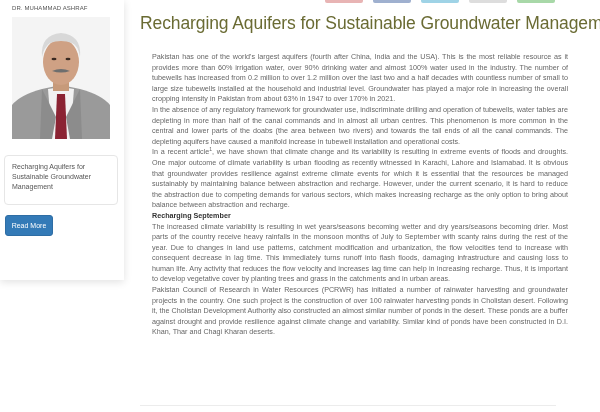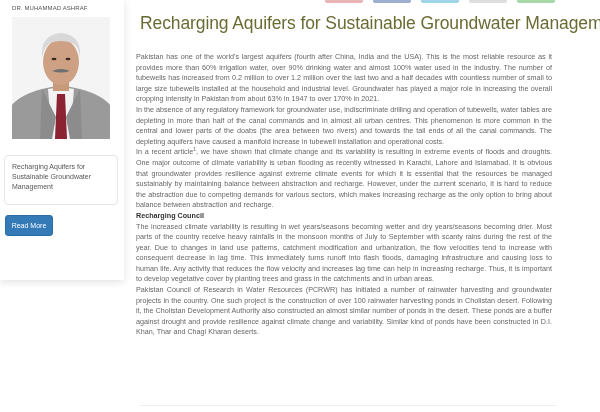--- a/index.html
+++ b/index.html
@@ -31,21 +31,21 @@
     background:#337ab7; border-radius:3px; color:#fff; font-size:7px;
     display:flex; align-items:center; justify-content:center; border:1px solid #2e6da4;
   }
   .share-bar { position:absolute; top:0; left:325px; height:3px; display:flex; gap:10px; }
   .share-btn { width:38px; height:3px; border-radius:0 0 2px 2px; }
   .title {
     position:absolute; left:140px; top:13px; font-size:17.5px; color:#6a6b33;
     white-space:nowrap; letter-spacing:-0.1px;
   }
   .article {
-    position:absolute; left:136px; top:52px; width:416px; font-size:7.2px; line-height:10.6px;
+    position:absolute; left:152px; top:52px; width:416px; font-size:7.2px; line-height:10.6px;
     color:#666; text-align:justify;
   }
   .article p { margin:0; }
   .article h4 { margin:0; font-size:7.2px; color:#333; font-weight:bold; }
   sup { font-size:5px; line-height:0; }
   .divider {
     position:absolute; left:140px; top:405px; width:416px; height:1px; background:#ececec;
   }
 </style>
 </head>
@@ -91,18 +91,18 @@
   <div class="share-btn" style="background:#dddddd"></div>
   <div class="share-btn" style="background:#a8d8a8"></div>
 </div>
 
 <h1 class="title" style="margin:0;font-weight:normal;">Recharging Aquifers for Sustainable Groundwater Management</h1>
 
 <div class="article">
   <p>Pakistan has one of the world's largest aquifers (fourth after China, India and the USA). This is the most reliable resource as it provides more than 60% irrigation water, over 90% drinking water and almost 100% water used in the industry. The number of tubewells has increased from 0.2 million to over 1.2 million over the last two and a half decades with countless number of small to large size tubewells installed at the household and industrial level. Groundwater has played a major role in increasing the overall cropping intensity in Pakistan from about 63% in 1947 to over 170% in 2021.</p>
   <p>In the absence of any regulatory framework for groundwater use, indiscriminate drilling and operation of tubewells, water tables are depleting in more than half of the canal commands and in almost all urban centres. This phenomenon is more common in the central and lower parts of the doabs (the area between two rivers) and towards the tail ends of all the canal commands. The depleting aquifers have caused a manifold increase in tubewell installation and operational costs.</p>
   <p><span>In a recent article</span><sup>1</sup><span>, we have shown that climate change and its variability is resulting in extreme events of floods and droughts. One major outcome of climate variability is urban flooding as recently witnessed in Karachi, Lahore and Islamabad. It is obvious that groundwater provides resilience against extreme climate events for which it is essential that the resources be managed sustainably by maintaining balance between abstraction and recharge. However, under the current scenario, it is hard to reduce the abstraction due to competing demands for various sectors, which makes increasing recharge as the only option to bring about balance between abstraction and recharge.</span></p>
-  <h4>Recharging Council</h4>
+  <h4>Recharging September</h4>
   <p>The increased climate variability is resulting in wet years/seasons becoming wetter and dry years/seasons becoming drier. Most parts of the country receive heavy rainfalls in the monsoon months of July to September with scanty rains during the rest of the year. Due to changes in land use patterns, catchment modification and urbanization, the flow velocities tend to increase with consequent decrease in lag time. This immediately turns runoff into flash floods, damaging infrastructure and causing loss to human life. Any activity that reduces the flow velocity and increases lag time can help in increasing recharge. Thus, it is important to develop vegetative cover by planting trees and grass in the catchments and in urban areas.</p>
   <p>Pakistan Council of Research in Water Resources (PCRWR) has initiated a number of rainwater harvesting and groundwater projects in the country. One such project is the construction of over 100 rainwater harvesting ponds in Cholistan desert. Following it, the Cholistan Development Authority also constructed an almost similar number of ponds in the desert. These ponds are a buffer against drought and provide resilience against climate change and variability. Similar kind of ponds have been constructed in D.I. Khan, Thar and Chagi Kharan deserts.</p>
 </div>
 
 <div class="divider"></div>
 
 </body></html>

